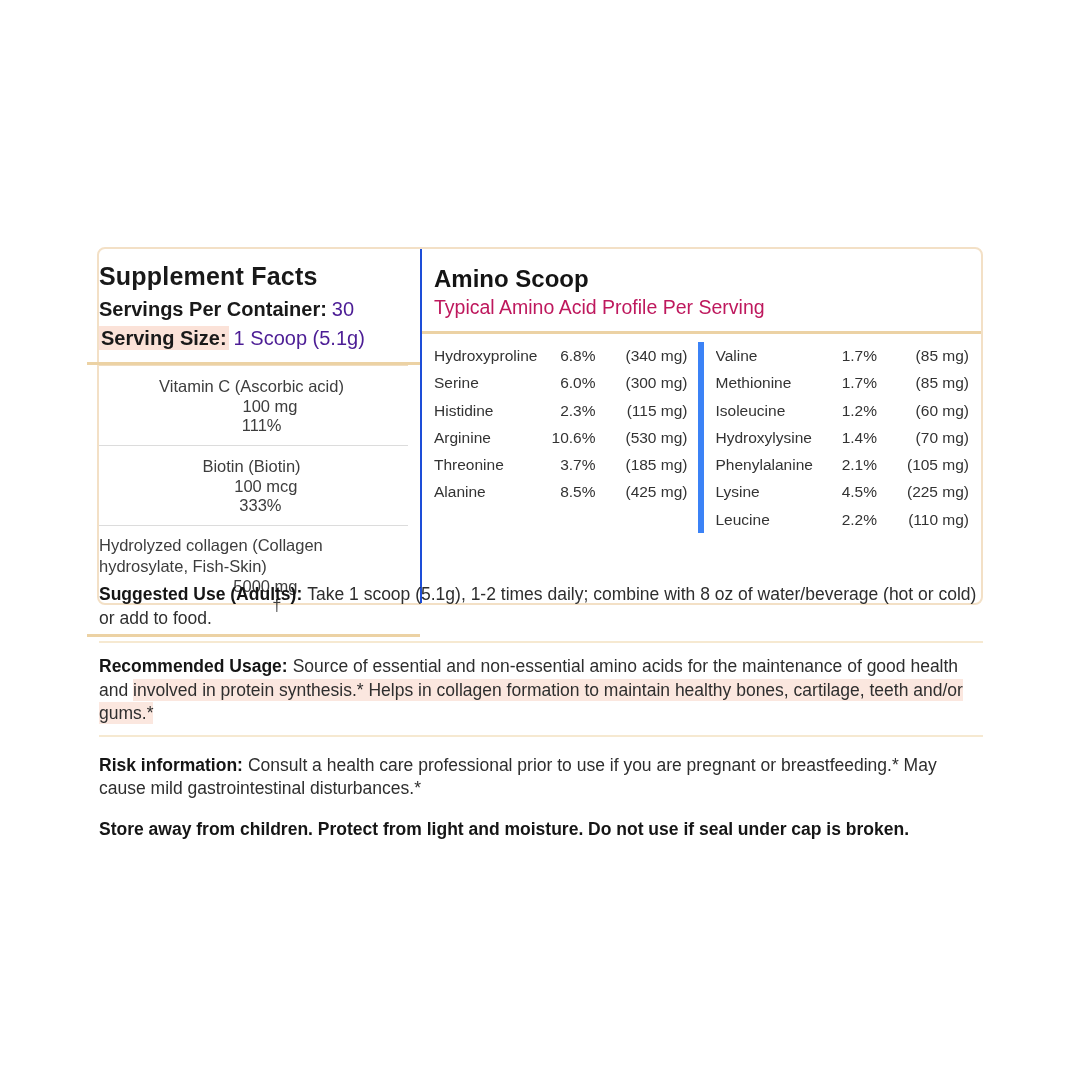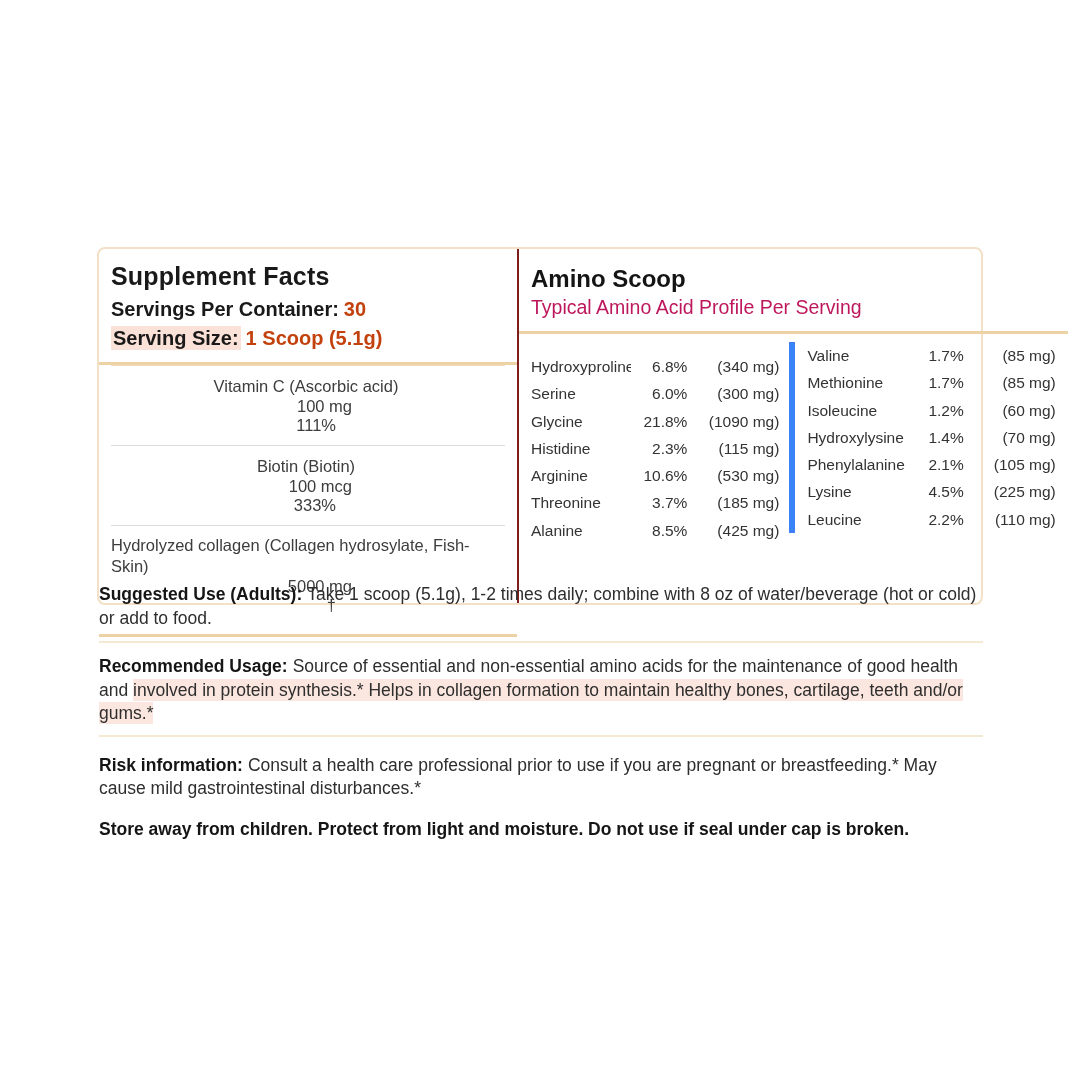--- a/index.html
+++ b/index.html
@@ -9,28 +9,28 @@
     overflow:hidden;
   }
 
   
   .main-box {
     position:absolute; left:97px; top:247px; width:886px; height:358px;
     border:2px solid #f3e0c6; border-radius:8px; box-sizing:border-box;
     display:flex; background:#fff;
   }
   .left-panel {
-    width:420px; flex:none; border-right:2px solid #7f1d1d; box-sizing:border-box;
-    padding:8px 12px 0 12px;
+    width:323px; flex:none; border-right:2px solid #1d4ed8; box-sizing:border-box;
+    padding:8px 12px 0 0;
   }
   .right-panel { flex:1; padding:8px 12px 0 12px; box-sizing:border-box; }
 
   .sf-title { font-size:25px; font-weight:bold; color:#191919; margin:5px 0 4px; letter-spacing:0.2px; }
   .sf-line  { font-size:20px; font-weight:bold; color:#191919; line-height:29px; white-space:nowrap; }
-  .sf-line .value { font-weight:bold; color:#c2410c; margin-left:5px; }
+  .sf-line .value { font-weight:normal; color:#4c1d95; margin-left:5px; }
   .hl-pink { background:#fbe2d8; padding:1px 2px; }
 
   .rule-gold { height:3px; background:#ecd2a4; margin:9px -12px 0 -12px; }
   .rule-thin { height:1px; background:#f0ddc0; }
 
   .sf-table-header {
     display:flex; justify-content:space-between; align-items:baseline;
     font-weight:bold; font-size:16px; color:#181818; padding:12px 0 9px;
   }
   .sf-row {
@@ -40,21 +40,21 @@
   .sf-row.last { border-bottom:none; padding:9px 0 10px; }
   .sf-row .name { flex:1; line-height:21px; padding-right:4px; }
   .sf-row .amt  { width:88px; text-align:right; flex:none; }
   .sf-row .dv   { width:56px; text-align:right; flex:none; }
   .sf-footnote  { font-size:16.5px; color:#3d3d3d; padding:11px 0; }
 
   .aa-title    { font-size:24px; font-weight:bold; color:#141414; margin:8px 0 3px; }
   .aa-subtitle { font-size:19.5px; color:#be185d; margin:0 0 12px; }
   .aa-cols { display:flex; align-items:flex-start; padding-top:8px; }
   .aa-col  { flex:1; min-width:0; }
-  .aa-col.left  { padding-right:10px;margin-top:11px; }
+  .aa-col.left  { padding-right:10px; }
   .aa-col.right { border-left:6px solid #3b82f6; padding-left:12px; }
   .aa-row { display:flex; font-size:15.5px; color:#333333; line-height:27.3px; }
   .aa-row .nm  { flex:1; white-space:nowrap; overflow:hidden; }
   .aa-row .pct { width:56px; text-align:right; flex:none; }
   .aa-row .mg  { width:92px; text-align:right; flex:none; }
 
   
   .info { position:absolute; left:99px; top:583px; width:884px; font-size:17.5px; color:#2e2e2e; }
   .para { line-height:23.5px; }
   .p-label { font-weight:bold; color:#151515; margin-right:5px; }
@@ -117,25 +117,20 @@
               <span class="nm">Hydroxyproline</span>
               <span class="pct">6.8%</span>
               <span class="mg">(340 mg)</span>
             </div>
           <div class="aa-row">
               <span class="nm">Serine</span>
               <span class="pct">6.0%</span>
               <span class="mg">(300 mg)</span>
             </div>
           <div class="aa-row">
-              <span class="nm">Glycine</span>
-              <span class="pct">21.8%</span>
-              <span class="mg">(1090 mg)</span>
-            </div>
-          <div class="aa-row">
               <span class="nm">Histidine</span>
               <span class="pct">2.3%</span>
               <span class="mg">(115 mg)</span>
             </div>
           <div class="aa-row">
               <span class="nm">Arginine</span>
               <span class="pct">10.6%</span>
               <span class="mg">(530 mg)</span>
             </div>
           <div class="aa-row">

